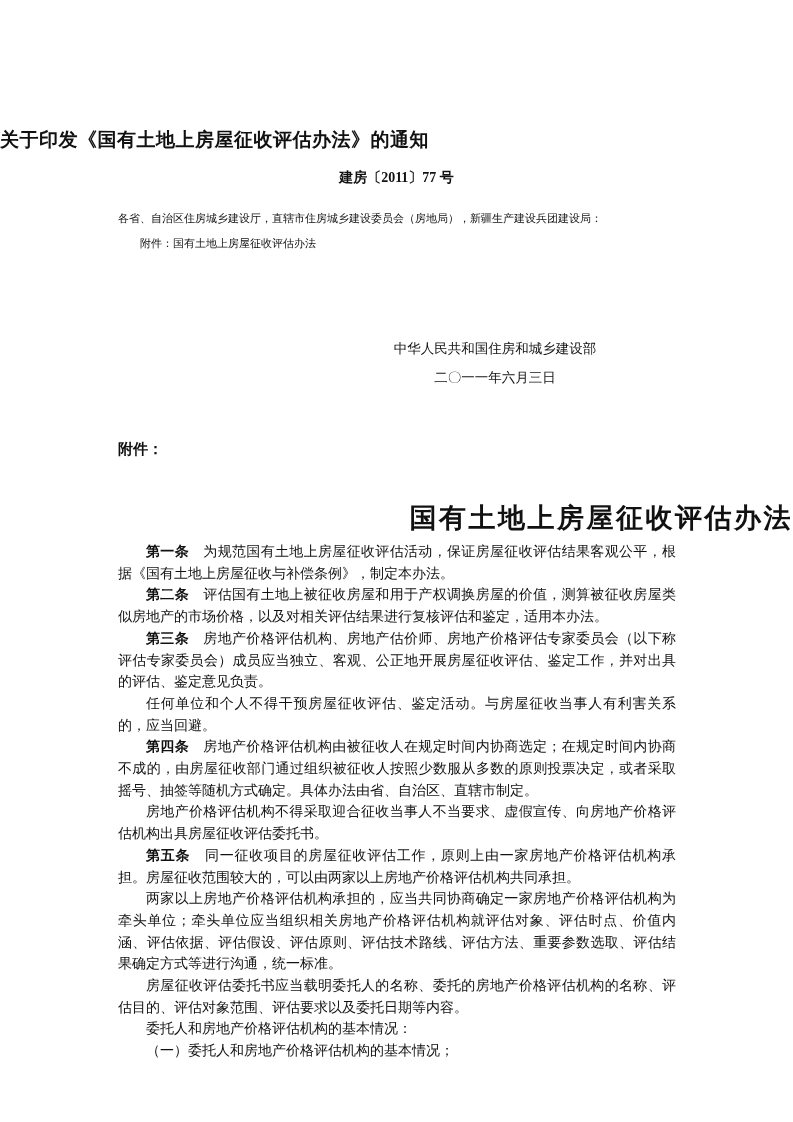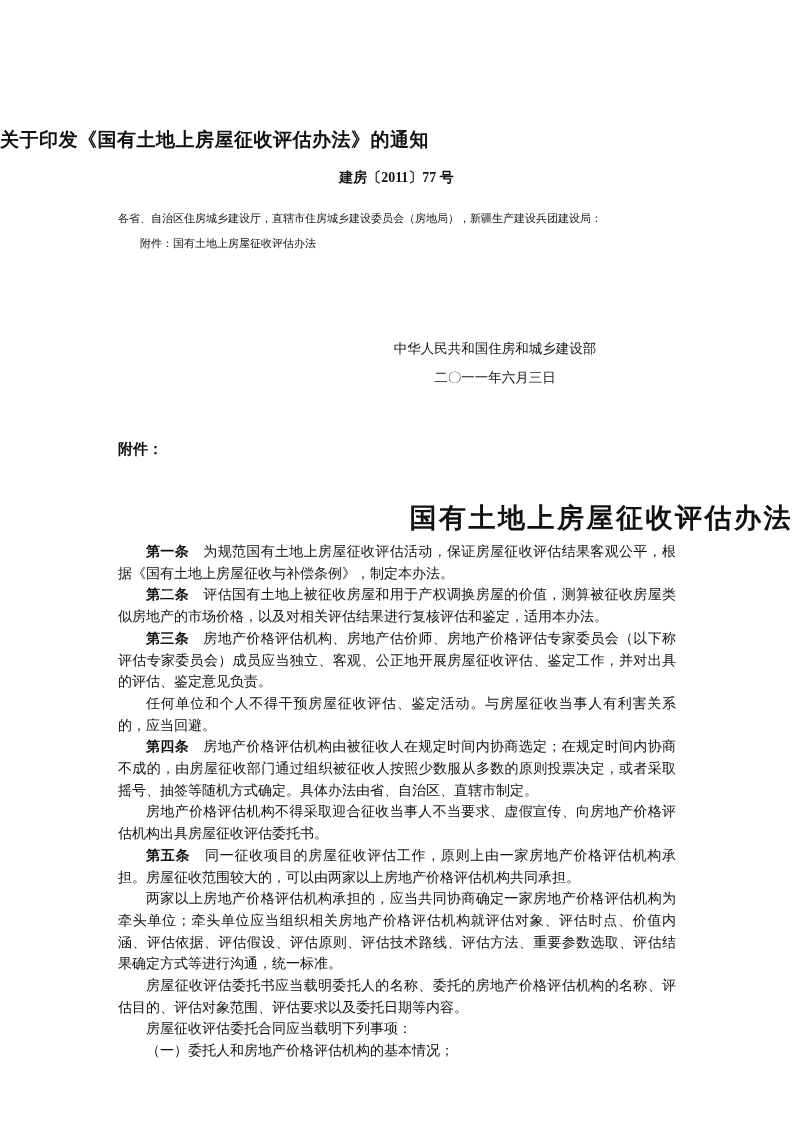--- a/index.html
+++ b/index.html
@@ -117,20 +117,20 @@
     <p>
       <span class="art-num">第五条</span><span>同一征收项目的房屋征收评估工作，原则上由一家房地产价格评估机构承担。房屋征收范围较大的，可以由两家以上房地产价格评估机构共同承担。</span>
     </p>
     <p>
       <span class="art-num"></span><span>两家以上房地产价格评估机构承担的，应当共同协商确定一家房地产价格评估机构为牵头单位；牵头单位应当组织相关房地产价格评估机构就评估对象、评估时点、价值内涵、评估依据、评估假设、评估原则、评估技术路线、评估方法、重要参数选取、评估结果确定方式等进行沟通，统一标准。</span>
     </p>
     <p>
       <span class="art-num"></span><span>房屋征收评估委托书应当载明委托人的名称、委托的房地产价格评估机构的名称、评估目的、评估对象范围、评估要求以及委托日期等内容。</span>
     </p>
     <p>
-      <span class="art-num"></span><span>房屋征收评估委托合同应当载明下列事项：</span>
+      <span class="art-num"></span><span>委托人和房地产价格评估机构的基本情况：</span>
     </p>
     <p>
       <span class="art-num"></span><span>（一）委托人和房地产价格评估机构的基本情况；</span>
     </p>
   </div>
 
 </div>
 
 </body></html>

